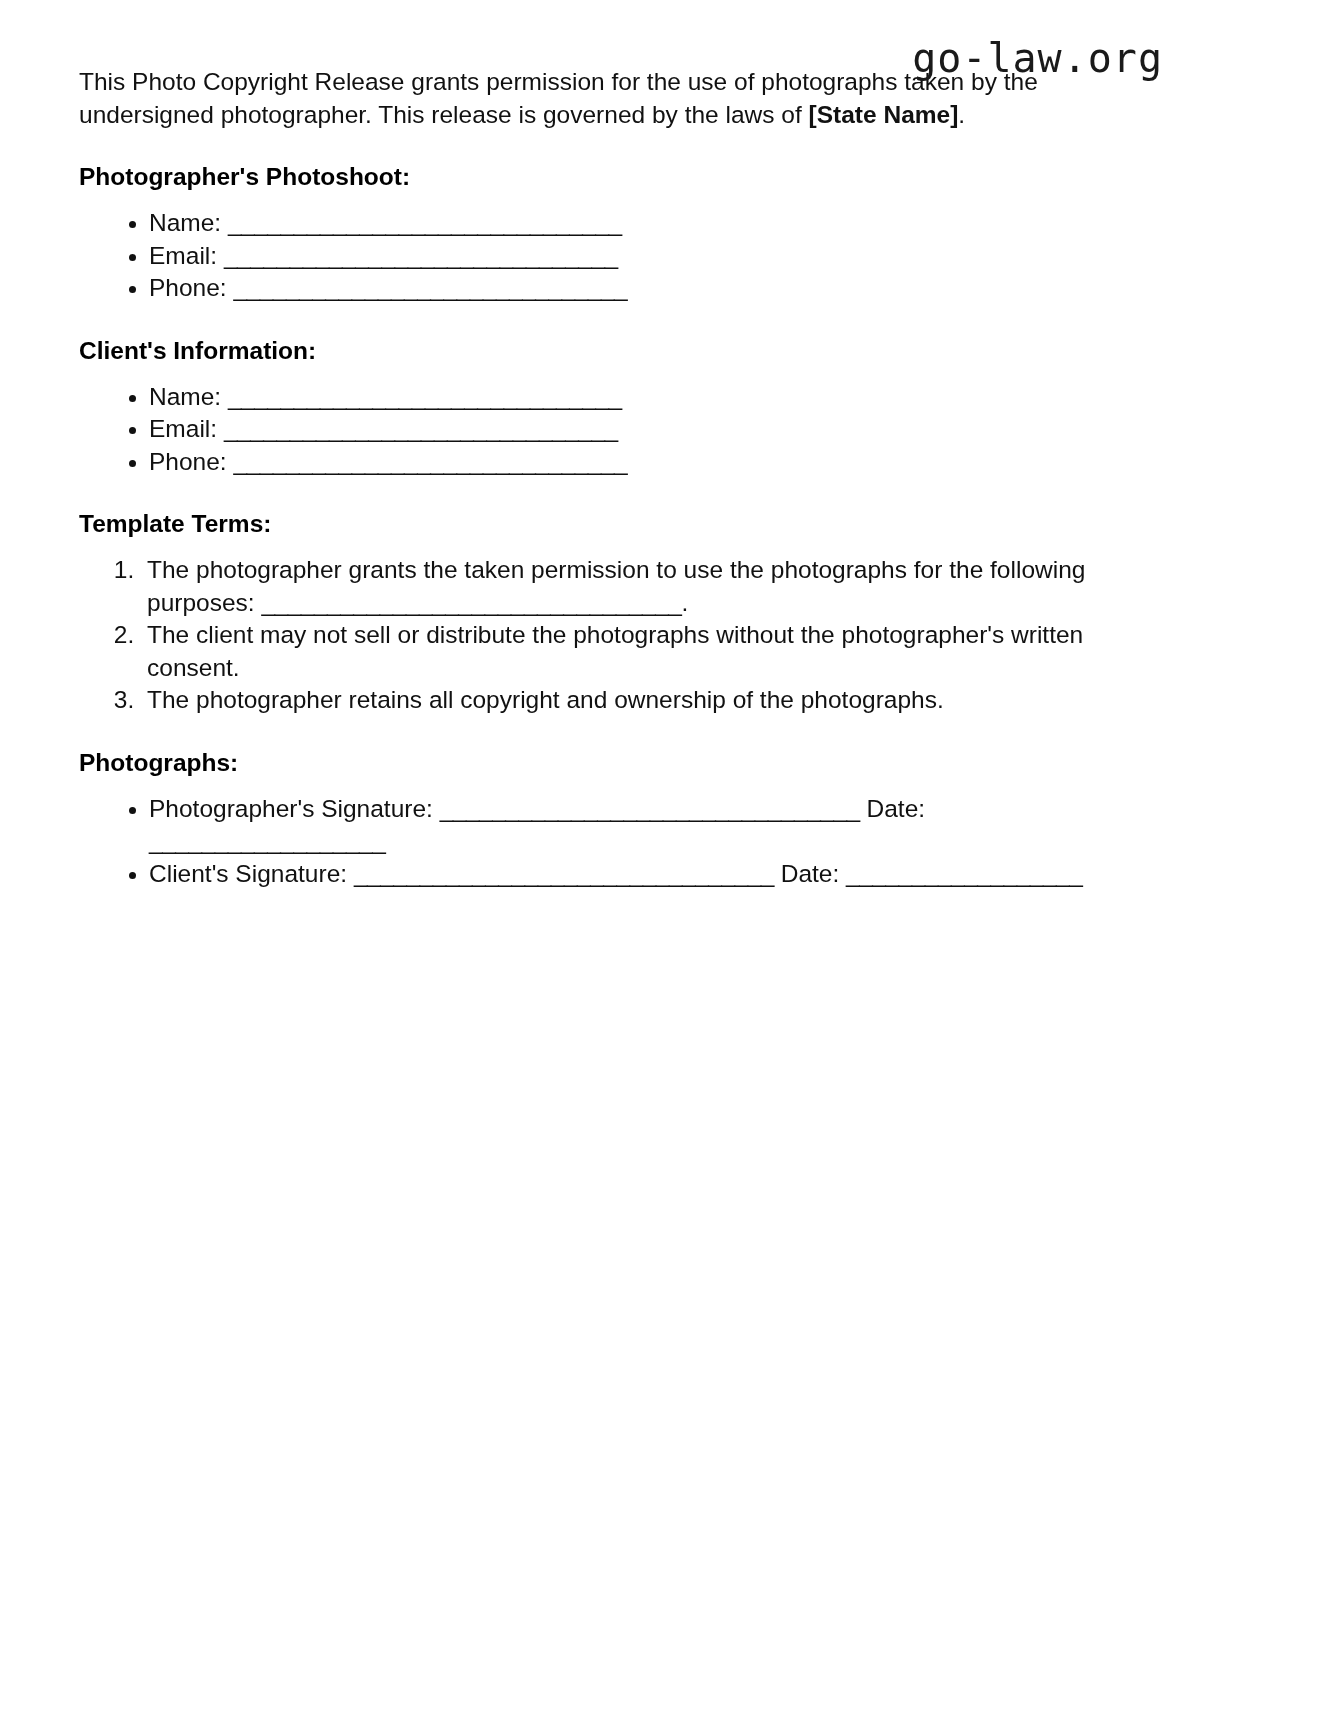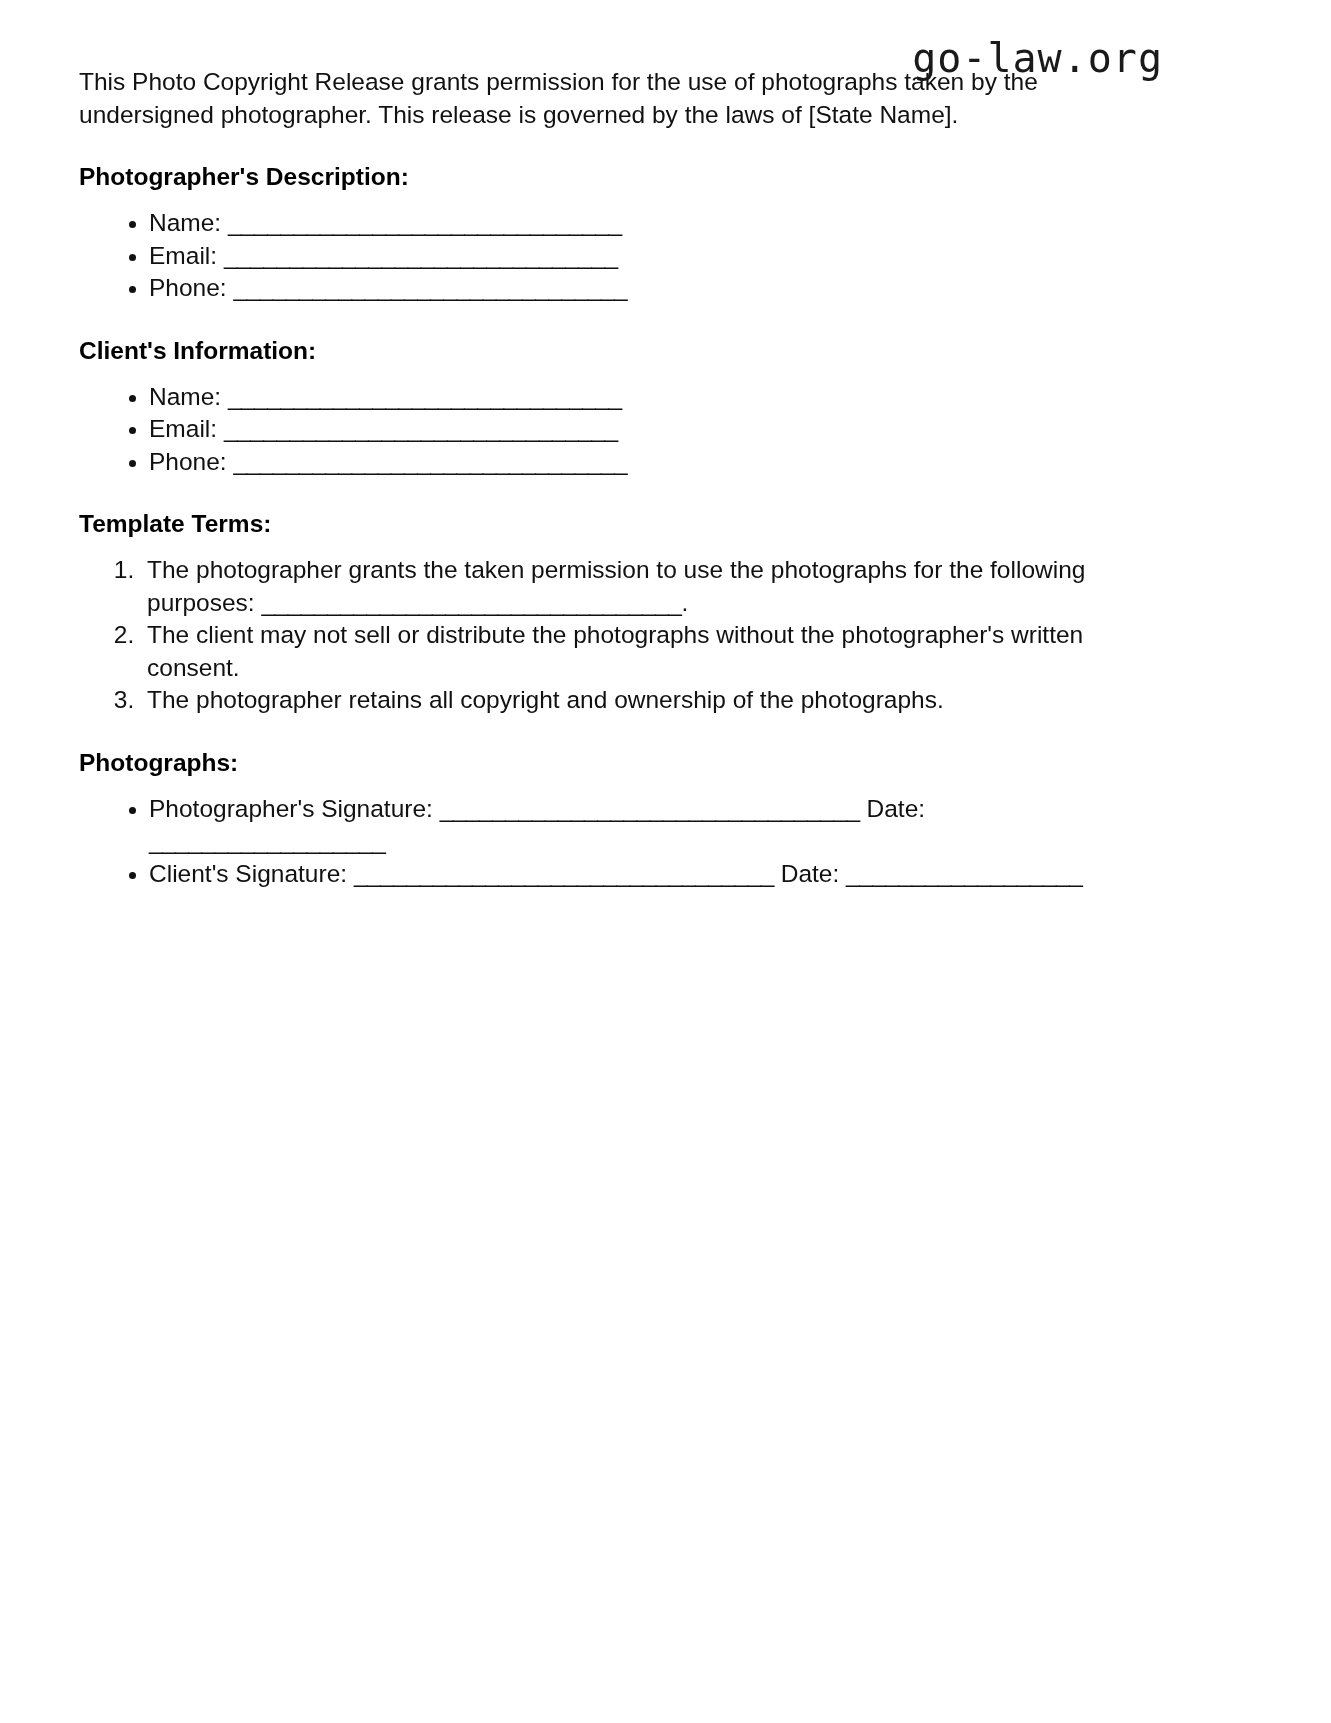--- a/index.html
+++ b/index.html
@@ -50,21 +50,21 @@
   }
 
   
   p.para {
     margin: 26px 0 0 0;
     font-size: 24.5px;
     line-height: 1.33;
     color: #111111;
     max-width: 1055px;
   }
-  p.para b { font-weight: normal; }
+  p.para b { font-weight: bold; }
 
   h2.section {
     margin: 30px 0 0 0;
     font-size: 24.5px;
     line-height: 1.3;
     font-weight: bold;
     color: #000000;
   }
 
   ul.items, ol.items {
@@ -93,21 +93,21 @@
 </head>
 <body>
 
 <div class="page">
 
   <div class="brand">go-law.org</div>
 
 
   <p class="para"><span>This Photo Copyright Release grants permission for the use of photographs taken by the undersigned photographer. This release is governed by the laws of </span><b>[State Name]</b><span>.</span></p>
 
-  <h2 class="section">Photographer's Description:</h2>
+  <h2 class="section">Photographer's Photoshoot:</h2>
   <ul class="items">
     <li><span>Name: </span><span class="fill">______________________________</span></li>
     <li><span>Email: </span><span class="fill">______________________________</span></li>
     <li><span>Phone: </span><span class="fill">______________________________</span></li>
   </ul>
 
   <h2 class="section">Client's Information:</h2>
   <ul class="items">
     <li><span>Name: </span><span class="fill">______________________________</span></li>
     <li><span>Email: </span><span class="fill">______________________________</span></li>

